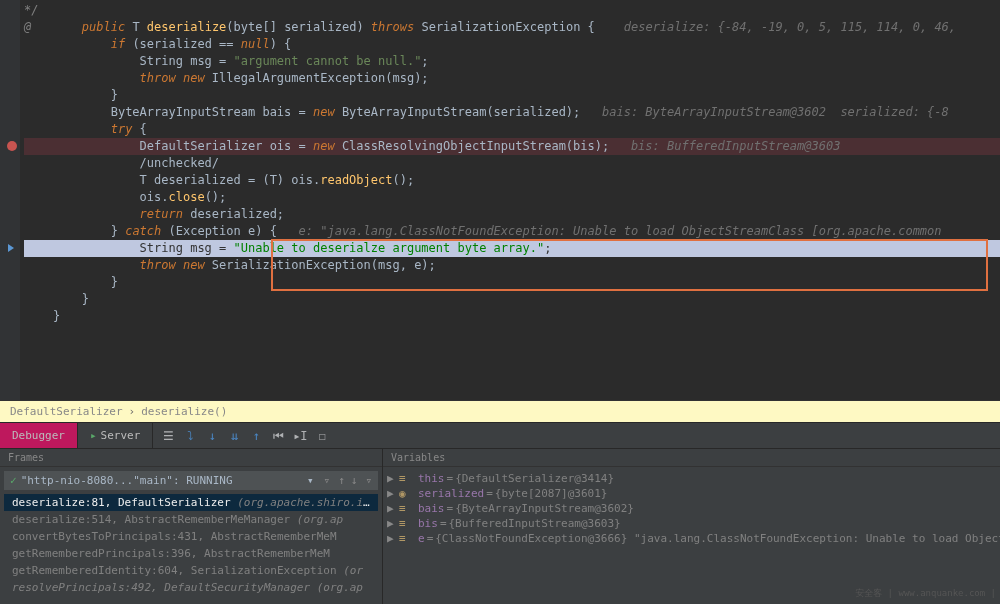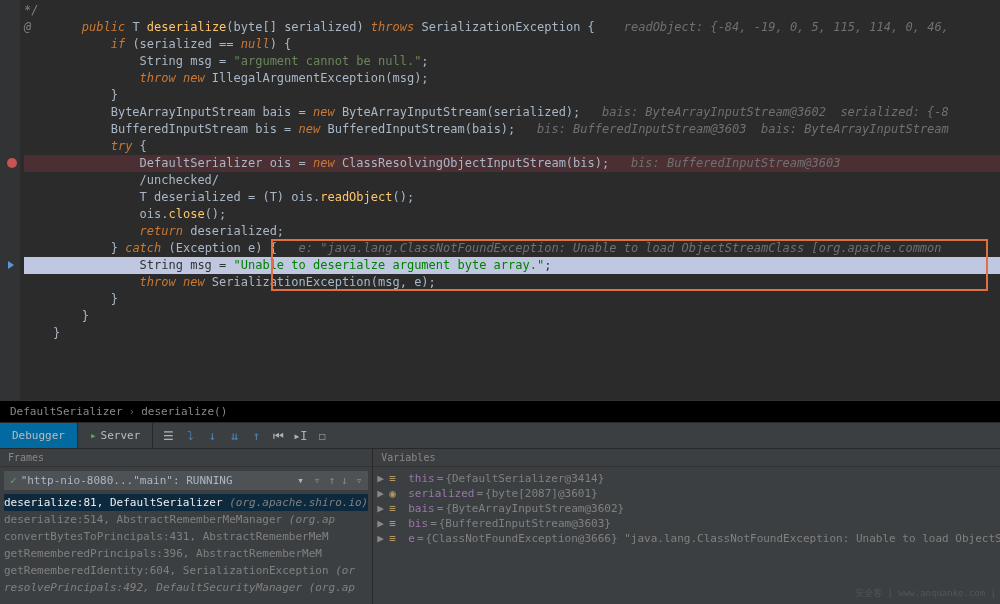--- a/index.html
+++ b/index.html
@@ -60,21 +60,21 @@
   content: '';
   position: absolute;
   left: -16px;
   top: 4px;
   width: 0; height: 0;
   border-top: 4px solid transparent;
   border-bottom: 4px solid transparent;
   border-left: 6px solid #5b97d3;
 }
 .breadcrumb {
-  background: #000000;
+  background: #fef9c3;
   height: 22px;
   border-top: 1px solid #323232;
   display: flex;
   align-items: center;
   padding: 0 10px;
   font-size: 11px;
   color: #888;
 }
 .breadcrumb .sep { margin: 0 6px; color: #666; }
 .debug-panel {
@@ -92,21 +92,21 @@
 }
 .debug-tab {
   padding: 0 12px;
   height: 100%;
   display: flex;
   align-items: center;
   font-size: 11px;
   color: #bbb;
   border-right: 1px solid #282828;
 }
-.debug-tab.active { background: #0369a1; }
+.debug-tab.active { background: #be185d; }
 .toolbar-icons { display: flex; gap: 4px; padding: 0 6px; }
 .toolbar-icons span { width: 18px; height: 18px; display: flex; align-items: center; justify-content: center; color: #afb1b3; }
 .panels {
   display: flex;
   flex: 1;
   overflow: hidden;
 }
 .frames-panel {
   width: 383px;
   border-right: 1px solid #282828;
@@ -127,21 +127,21 @@
   background: #4e5254;
   margin: 4px;
   padding: 3px 6px;
   font-size: 11px;
   display: flex;
   align-items: center;
   gap: 4px;
 }
 .thread-selector .chk { color: #59a869; }
 .frames-list { padding: 0 4px; font-size: 11px; }
-.frame-item { padding: 2px 0; color: #808080; overflow: hidden; text-overflow: ellipsis; white-space: nowrap; }
+.frame-item { padding: 2px 8px; color: #808080; overflow: hidden; text-overflow: ellipsis; white-space: nowrap; }
 .frame-item.active { background: #0d293e; color: #eee; }
 .frame-loc { color: #808080; font-style: italic; }
 .vars-list { padding: 4px; font-size: 11px; }
 .var-item { padding: 1px 0; display: flex; align-items: center; white-space: nowrap; overflow: hidden; gap: 2px; }
 .var-icon { color: #b09765; margin-right: 3px; width: 14px; display: inline-block; }
 .var-name { color: #9876aa; }
 .var-eq { color: #808080; }
 .var-val { color: #808080; }
 .watermark {
   position: absolute;
@@ -152,27 +152,26 @@
 }
 .step-btn { color: #4a88c7 !important; }
 </style>
 </head>
 <body>
 
 <div class="editor">
   <div class="gutter"></div>
   <div class="code-area">
     <div class="line"><span class="comment">*/</span></div>
-    <div class="line"><span class="comment">@</span>       <span class="kw">public</span><span> T </span><span class="method">deserialize</span><span>(byte[] serialized) </span><span class="kw">throws</span><span> SerializationException {</span><span class="inline">    readObject: {-84, -19, 0, 5, 115, 114, 0, 46,</span></div>
+    <div class="line"><span class="comment">@</span>       <span class="kw">public</span><span> T </span><span class="method">deserialize</span><span>(byte[] serialized) </span><span class="kw">throws</span><span> SerializationException {</span><span class="inline">    deserialize: {-84, -19, 0, 5, 115, 114, 0, 46,</span></div>
     <div class="line"><span class="kw">            if</span><span> (serialized == </span><span class="kw">null</span><span>) {</span></div>
     <div class="line"><span>                String msg = </span><span class="str">"argument cannot be null."</span><span>;</span></div>
     <div class="line"><span class="kw">                throw new</span><span> IllegalArgumentException(msg);</span></div>
     <div class="line">            }</div>
     <div class="line"><span>            ByteArrayInputStream bais = </span><span class="kw">new</span><span> ByteArrayInputStream(serialized);</span><span class="inline">   bais: ByteArrayInputStream@3602  serialized: {-8</span></div>
-    <div class="line"><span>            BufferedInputStream bis = </span><span class="kw">new</span><span> BufferedInputStream(bais);</span><span class="inline">   bis: BufferedInputStream@3603  bais: ByteArrayInputStream</span></div>
     <div class="line"><span class="kw">            try </span><span>{</span></div>
     <div class="line exec-point"><span class="bp-marker"><span class="bp"></span></span><span>                DefaultSerializer ois = </span><span class="kw">new</span><span> ClassResolvingObjectInputStream(bis);</span><span class="inline">   bis: BufferedInputStream@3603</span></div>
     <div class="line">                /unchecked/</div>
     <div class="line"><span>                T deserialized = (T) ois.</span><span class="method">readObject</span><span>();</span></div>
     <div class="line"><span>                ois.</span><span class="method">close</span><span>();</span></div>
     <div class="line"><span class="kw">                return </span><span>deserialized;</span></div>
     <div class="line"><span>            } </span><span class="kw">catch</span><span> (Exception e) {</span><span class="inline">   e: "java.lang.ClassNotFoundException: Unable to load ObjectStreamClass [org.apache.common</span></div>
     <div class="line cursor-line exec-arrow"><span style="color:#333">                String msg = </span><span style="color:#008000">"Unable to deserialze argument byte array."</span><span style="color:#333">;</span></div>
     <div class="line"><span class="kw">                throw new</span><span> SerializationException(msg, e);</span></div>
     <div class="line">            }</div>

